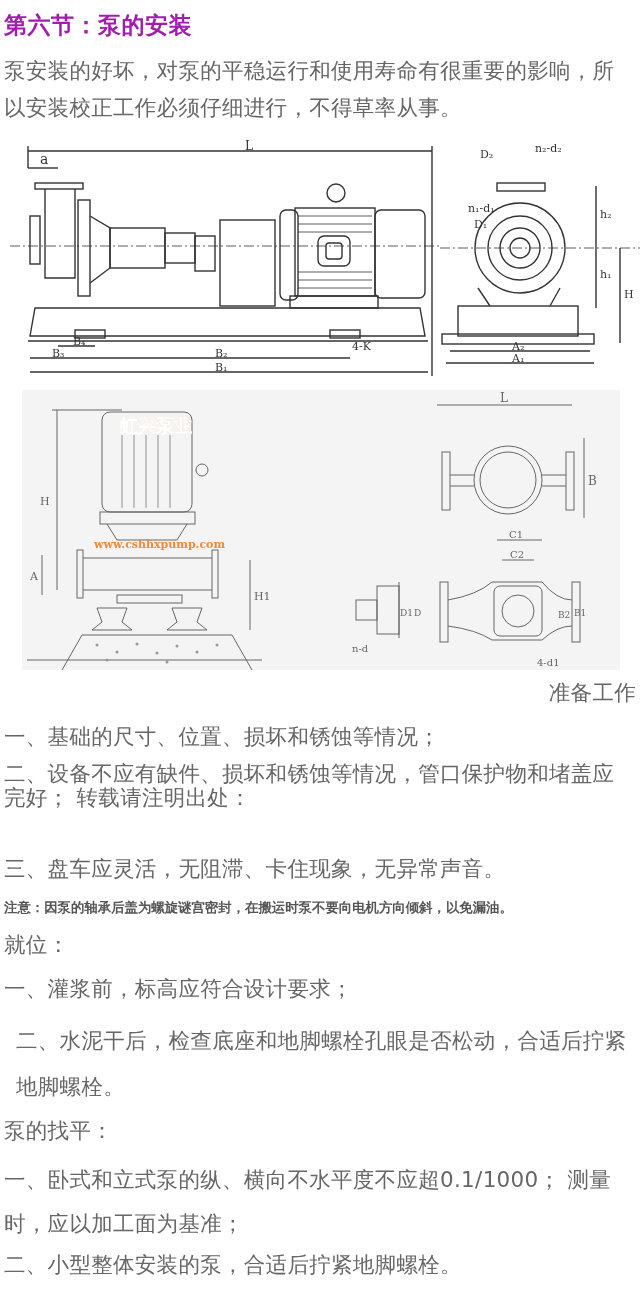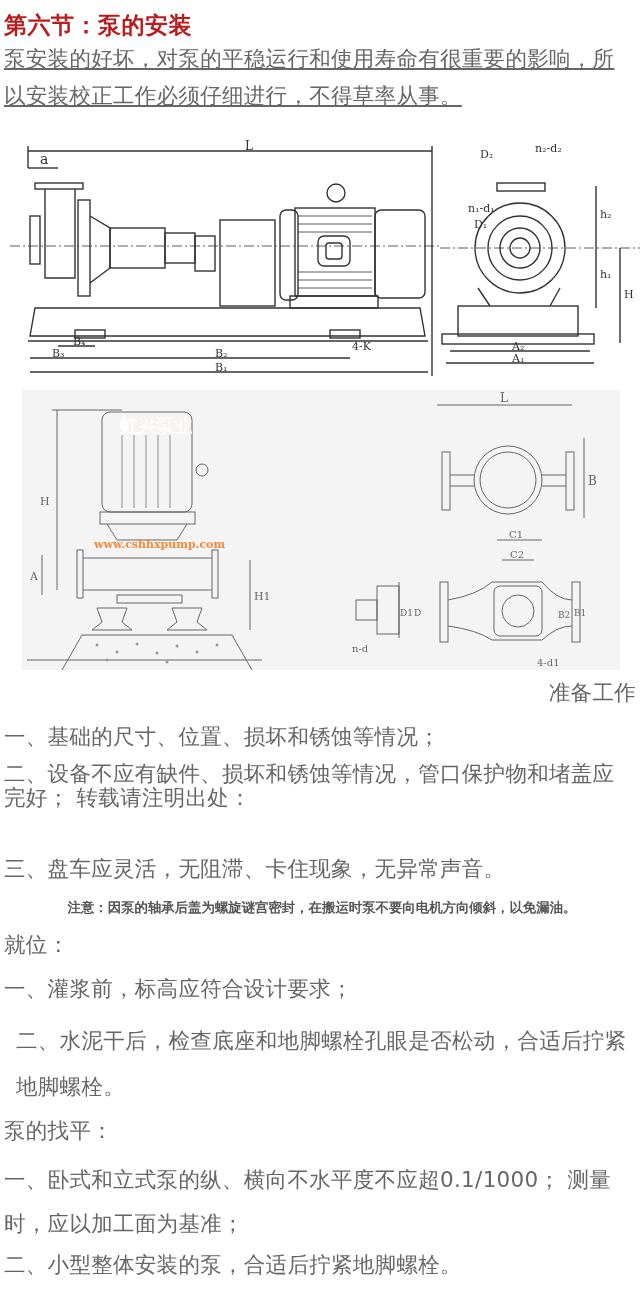--- a/index.html
+++ b/index.html
@@ -3,41 +3,40 @@
   <meta charset="utf-8">
   <style>
     html, body { margin: 0; padding: 0; background: #ffffff; }
     body {
       width: 640px; height: 1302px; overflow: hidden; position: relative;
       font-family: "DejaVu Sans", "Liberation Sans", sans-serif;
       color: #5a5a5a;
     }
     .title {
       position: absolute; left: 4px; top: 10px;
-      font-size: 23px; font-weight: bold; color: #b91c1c; letter-spacing: 0.5px;
+      font-size: 23px; font-weight: bold; color: #a21caf; letter-spacing: 0.5px;
     }
     .para {
       position: absolute; left: 4px; width: 632px;
       font-size: 21.5px; line-height: 37px; color: #666666; letter-spacing: 0.3px;
     }
     .note {
       position: absolute; left: 4px; width: 636px;
       font-size: 13.4px; font-weight: bold; color: #555555; letter-spacing: 0px;
       white-space: nowrap;
-      text-align: center;
     }
     .fig { position: absolute; }
     svg text { font-family: "DejaVu Serif", serif; }
   </style>
 </head>
 <body>
 
 <div class="title">第六节：泵的安装</div>
 
-<div class="para" style="top:40px;text-decoration:underline;">泵安装的好坏，对泵的平稳运行和使用寿命有很重要的影响，所以安装校正工作必须仔细进行，不得草率从事。</div>
+<div class="para" style="top:52px;">泵安装的好坏，对泵的平稳运行和使用寿命有很重要的影响，所以安装校正工作必须仔细进行，不得草率从事。</div>
 
 <div class="fig" style="left:0; top:138px; width:640px; height:248px;">
   <svg width="640" height="248" viewBox="0 0 640 248" stroke="#333" fill="none" stroke-width="1.4">
 
     <line x1="28" y1="13" x2="432" y2="13"></line>
     <line x1="28" y1="8" x2="28" y2="30"></line>
     <line x1="432" y1="8" x2="432" y2="238"></line>
     <text x="245" y="12" fill="#333" stroke="none" font-size="12">L</text>
 
     <line x1="28" y1="30" x2="58" y2="30"></line>

